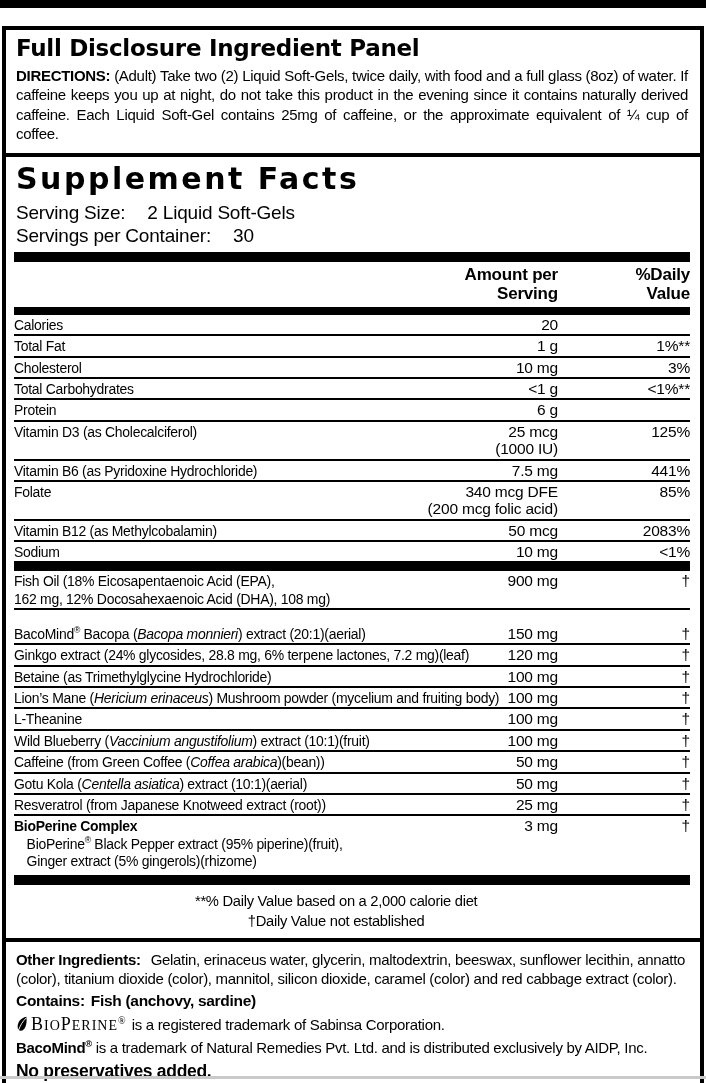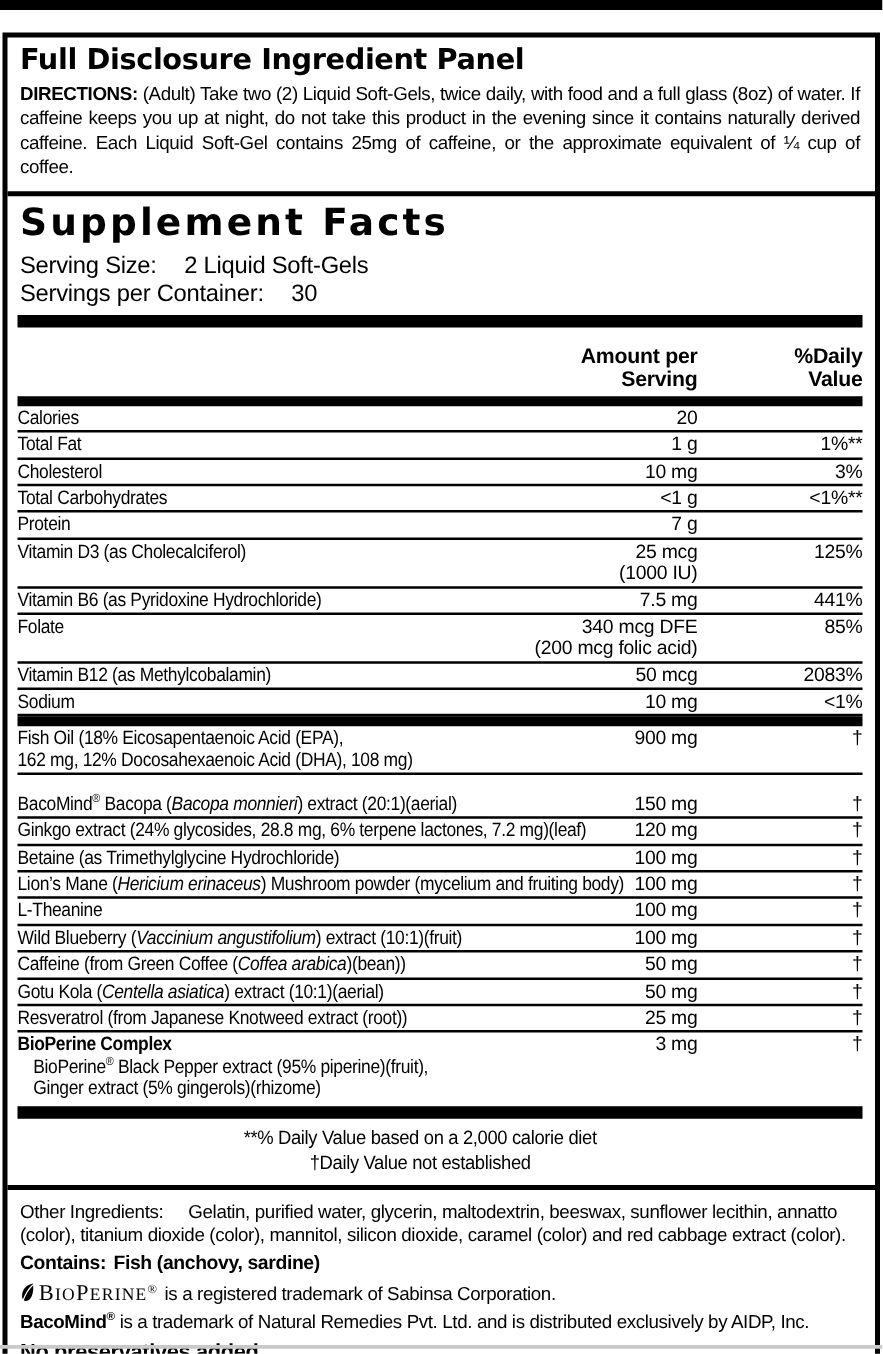--- a/index.html
+++ b/index.html
@@ -27,40 +27,40 @@
     font-family:"DejaVu Sans",sans-serif;font-weight:bold;font-size:30px;
     letter-spacing:2.5px;line-height:1;margin:2px 0 7px 2px;white-space:nowrap;
   }
   .serving-line{font-size:19px;line-height:1.22;letter-spacing:-0.2px;margin-left:2px;}
   .serving-line .val{margin-left:22px;}
   .bar10{height:10px;background:#000;margin-top:5px;}
   .bar8{height:8px;background:#000;}
   .hdr-row{display:flex;align-items:flex-end;padding:3px 0 4px 0;}
   .hdr-name{flex:1;}
   .hdr-amt,.hdr-dv{font-weight:bold;font-size:17px;line-height:1.12;text-align:right;letter-spacing:-0.2px;}
-  .hdr-amt{width:120px;margin-top:10px;}
+  .hdr-amt{width:120px;}
   .hdr-dv{width:132px;}
   .rows{}
   .row{display:flex;align-items:flex-start;border-bottom:2px solid #000;padding:1px 0 1px 0;
        font-size:15.5px;line-height:1.12;}
   .row.no-border{border-bottom:none;}
   .row .name{flex:1;min-width:0;white-space:nowrap;letter-spacing:-0.3px;
        transform:scaleX(0.9);transform-origin:0 0;}
   .row .name .sub{padding-left:14px;}
   .row .amt{width:120px;display:flex;flex-direction:column;align-items:flex-end;
        white-space:nowrap;letter-spacing:-0.2px;}
   .row .dv{width:132px;text-align:right;letter-spacing:-0.2px;}
   .spacer{height:14px;}
   sup{font-size:62%;line-height:0;}
   .footnotes{margin:6px 0 2px 2px;font-size:15.5px;line-height:1.3;letter-spacing:-0.3px;text-align:center;}
   .footnotes div{transform:scaleX(0.95);transform-origin:0 0;}
   
   .section-c{border-top:4px solid #000;padding:6px 10px 6px 10px;font-size:15px;}
   .section-c p{margin:2px 0;line-height:1.3;letter-spacing:-0.3px;}
-  .oi-label{margin-right:20px;}
+  .oi-label{margin-right:10px;font-weight:bold;}
   .contains-line{font-weight:bold;font-size:15.5px;}
   .contains-line .c-label{margin-right:6px;}
   .brand-line{display:flex;align-items:baseline;margin:3px 0 1px 0;}
   .leaf{margin-right:2px;position:relative;top:2px;}
   .brand{font-family:"Liberation Serif",serif;letter-spacing:1px;white-space:nowrap;}
   .brand .big{font-size:18px;}
   .brand .small{font-size:14px;}
   .brand-reg{font-size:10px;vertical-align:super;}
   .brand-text{margin-left:5px;}
   .bacomind-line{font-size:15px;}
@@ -129,21 +129,21 @@
         <div class="row">
           <div class="name">Total Carbohydrates</div>
           <div class="amt">
             <div>&lt;1 g</div>
           </div>
           <div class="dv">&lt;1%**</div>
         </div>
         <div class="row">
           <div class="name">Protein</div>
           <div class="amt">
-            <div>7 g</div>
+            <div>6 g</div>
           </div>
           <div class="dv"></div>
         </div>
         <div class="row">
           <div class="name">Vitamin D3 (as Cholecalciferol)</div>
           <div class="amt">
             <div>25 mcg</div>
             <div>(1000 IU)</div>
           </div>
           <div class="dv">125%</div>
@@ -291,21 +291,21 @@
 
     <div class="bar10"></div>
 
     <div class="footnotes">
       <div>**% Daily Value based on a 2,000 calorie diet</div>
       <div>†Daily Value not established</div>
     </div>
   </div>
 
   <div class="section-c">
-    <p><span class="oi-label">Other Ingredients:</span><span>Gelatin, purified water, glycerin, maltodextrin, beeswax, sunflower lecithin, annatto (color), titanium dioxide (color), mannitol, silicon dioxide, caramel (color) and red cabbage extract (color).</span></p>
+    <p><span class="oi-label">Other Ingredients:</span><span>Gelatin, erinaceus water, glycerin, maltodextrin, beeswax, sunflower lecithin, annatto (color), titanium dioxide (color), mannitol, silicon dioxide, caramel (color) and red cabbage extract (color).</span></p>
     <p class="contains-line"><span class="c-label">Contains:</span><span>Fish (anchovy, sardine)</span></p>
     <p class="brand-line">
       <svg class="leaf" width="13" height="16" viewBox="0 0 20 24">
         <path d="M16 1 C7 3 2.5 9 2.5 16.5 c0 3.5 2.2 6 4.8 6 C14 22.5 17.5 12 16 1 Z" fill="#000"></path>
         <path d="M3.5 22.5 C6.5 14 10.5 7.5 16 2.5" stroke="#fff" stroke-width="1.4" fill="none"></path>
       </svg>
       <span class="brand"><span class="big">B</span><span class="small">IO</span><span class="big">P</span><span class="small">ERINE</span><span class="brand-reg">®</span></span>
       <span class="brand-text">is a registered trademark of Sabinsa Corporation.</span>
     </p>
     <p class="bacomind-line"><span style="font-weight: bold;">BacoMind</span><sup style="font-weight: bold;">®</sup><span> is a trademark of Natural Remedies Pvt. Ltd. and is distributed exclusively by AIDP, Inc.</span></p>

